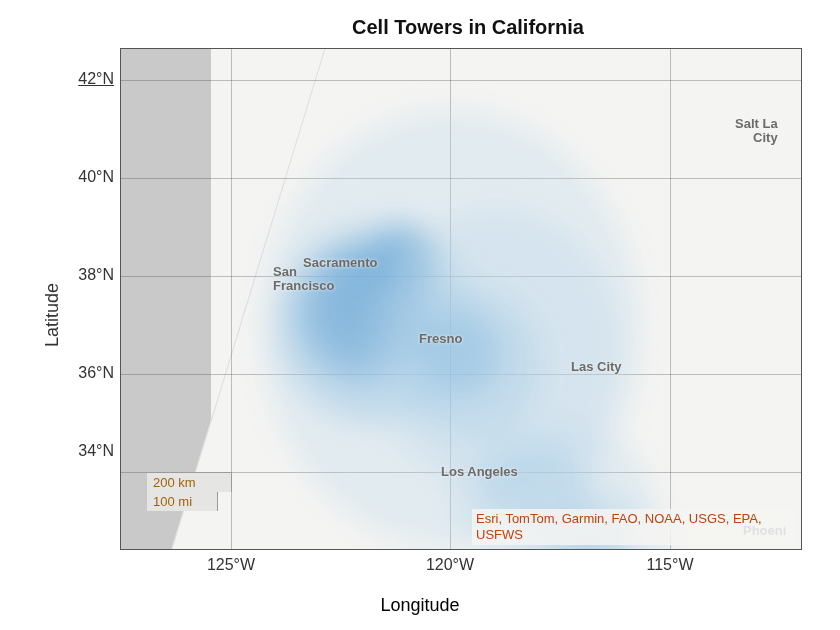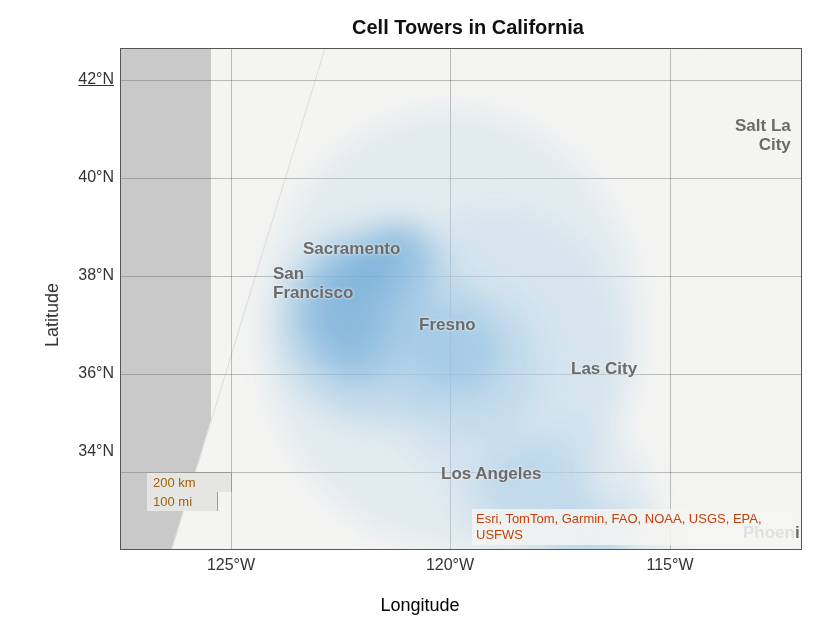--- a/index.html
+++ b/index.html
@@ -103,21 +103,21 @@
     position: absolute;
     border-radius: 50%;
   }
   .d1 { background: rgba(30, 108, 177, 0.85); }
   .d2 { background: rgba(66, 145, 205, 0.65); }
   .d3 { background: rgba(130, 185, 225, 0.45); }
   .d4 { background: rgba(185, 216, 236, 0.35); }
 
   .city {
     position: absolute;
-    font-size: 17px;
+    font-size: 13px;
     font-weight: 600;
     color: #6b6b6b;
     white-space: nowrap;
     text-shadow: 0 0 3px #f4f4f2;
   }
 
   .scalebar {
     position: absolute;
     left: 8px;
     bottom: 38px;
@@ -197,23 +197,23 @@
 
       <div class="d d3" style="left:360px; top:395px; width:110px; height:90px;"></div>
       <div class="d d4" style="left:330px; top:370px; width:200px; height:150px;"></div>
 
       <div class="d d3" style="left:435px; top:460px; width:70px; height:70px;"></div>
       <div class="d d4" style="left:400px; top:440px; width:150px; height:110px;"></div>
 
       <div class="d d4" style="left:140px; top:60px; width:380px; height:440px;"></div>
     </div>
 
-    <div class="city" style="left:182px; top:190px;">Sacramento</div>
+    <div class="city" style="left:182px; top:206px;">Sacramento</div>
     <div class="city" style="left:152px; top:216px; line-height:1.1;">San<br>Francisco</div>
-    <div class="city" style="left:298px; top:266px;text-align:right;">Fresno</div>
+    <div class="city" style="left:298px; top:282px;text-align:right;">Fresno</div>
     <div class="city" style="left:450px; top:310px;">Las City</div>
     <div class="city" style="left:320px; top:415px;">Los Angeles</div>
     <div class="city" style="left:622px; top:440px;margin-top:34px;">Phoeni</div>
     <div class="city" style="left:614px; top:68px; line-height:1.1; text-align:right;">Salt La<br>City</div>
 
     <div class="scalebar">
       <span class="bar km">200 km</span>
       <span class="bar mi">100 mi</span>
     </div>
 

